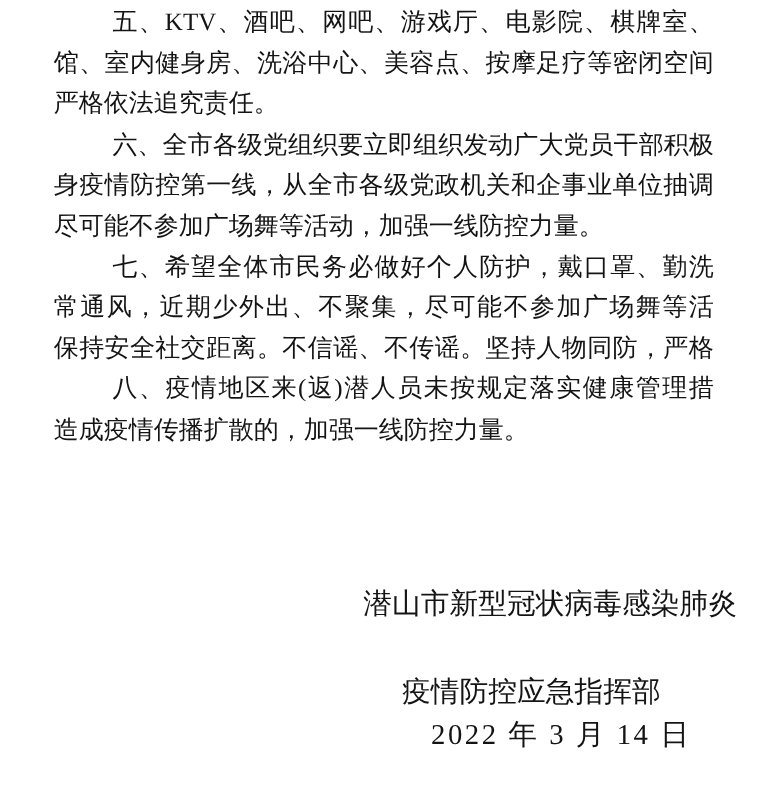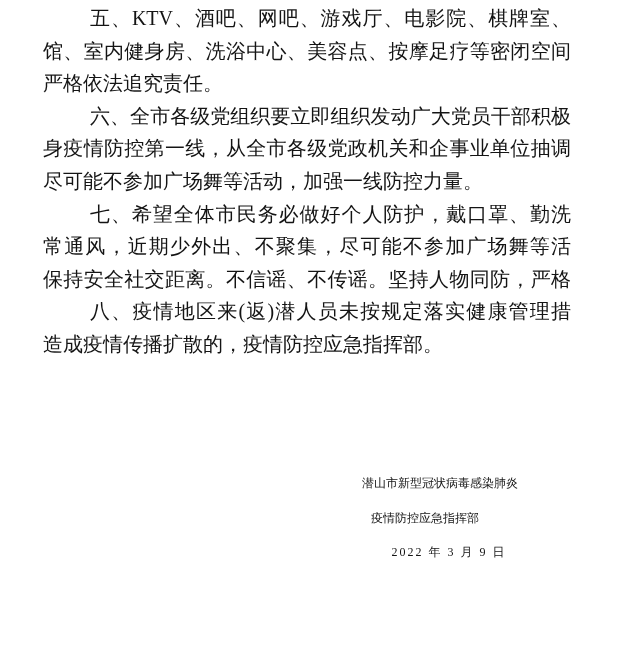--- a/index.html
+++ b/index.html
@@ -34,29 +34,29 @@
     text-indent: 47px;
   }
   .line.p-last {
     text-align-last: left;
   }
   .signature {
     position: absolute;
     left: 290px;
     top: 466px;
     width: 300px;
-    font-size: 12px;
+    font-size: 23px;
     line-height: 34.5px;
     text-align: center;
   }
   .sig-line {
     height: 34.5px;
     overflow: hidden;
   }
-  .sig-line.shift-left  { transform: translateX(-15px); }
+  .sig-line.shift-left  { transform: translateX(-15px); margin-top: 36px; }
   .sig-line.shift-right { transform: translateX(9px); letter-spacing: 2px; }
 </style>
 </head>
 <body>
 
 <div class="page">
 
   <div class="body-text">
 
     <div>
@@ -72,24 +72,24 @@
     </div>
 
     <div>
       <div class="line p-first">七、希望全体市民务必做好个人防护，戴口罩、勤洗手、</div>
       <div class="line">常通风，近期少外出、不聚集，尽可能不参加广场舞等活动，</div>
       <div class="line">保持安全社交距离。不信谣、不传谣。坚持人物同防，严格落</div>
     </div>
 
     <div>
       <div class="line p-first">八、疫情地区来(返)潜人员未按规定落实健康管理措施，</div>
-      <div class="line p-last">造成疫情传播扩散的，疫情防控应急指挥部。</div>
+      <div class="line p-last">造成疫情传播扩散的，加强一线防控力量。</div>
     </div>
 
   </div>
 
   <div class="signature">
     <div class="sig-line">潜山市新型冠状病毒感染肺炎</div>
     <div class="sig-line shift-left">疫情防控应急指挥部</div>
-    <div class="sig-line shift-right">2022 年 3 月 9 日</div>
+    <div class="sig-line shift-right">2022 年 3 月 14 日</div>
   </div>
 
 </div>
 
 </body></html>

